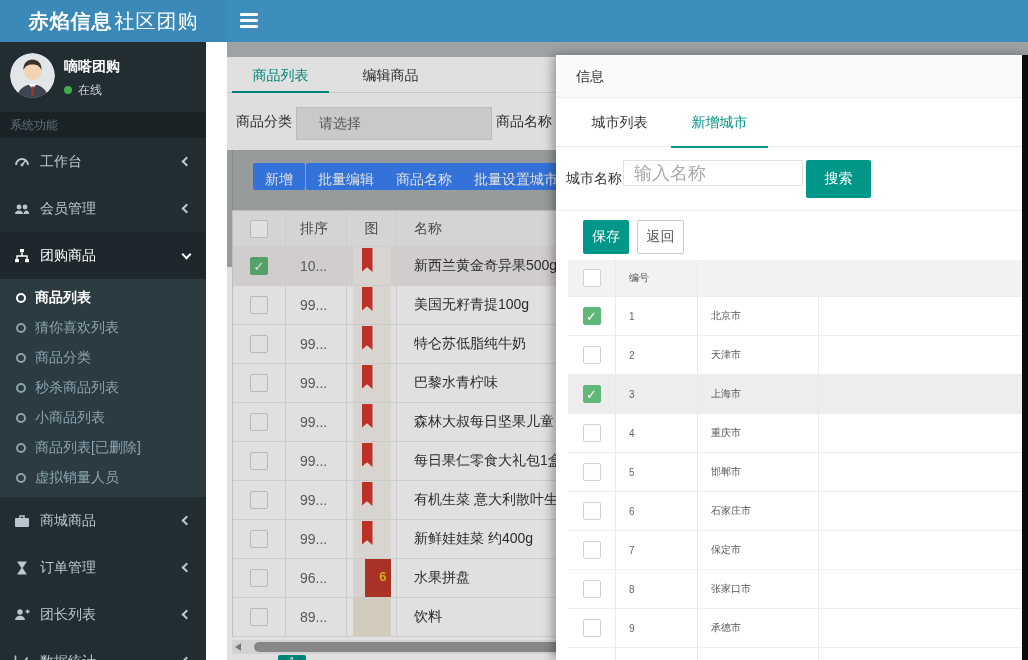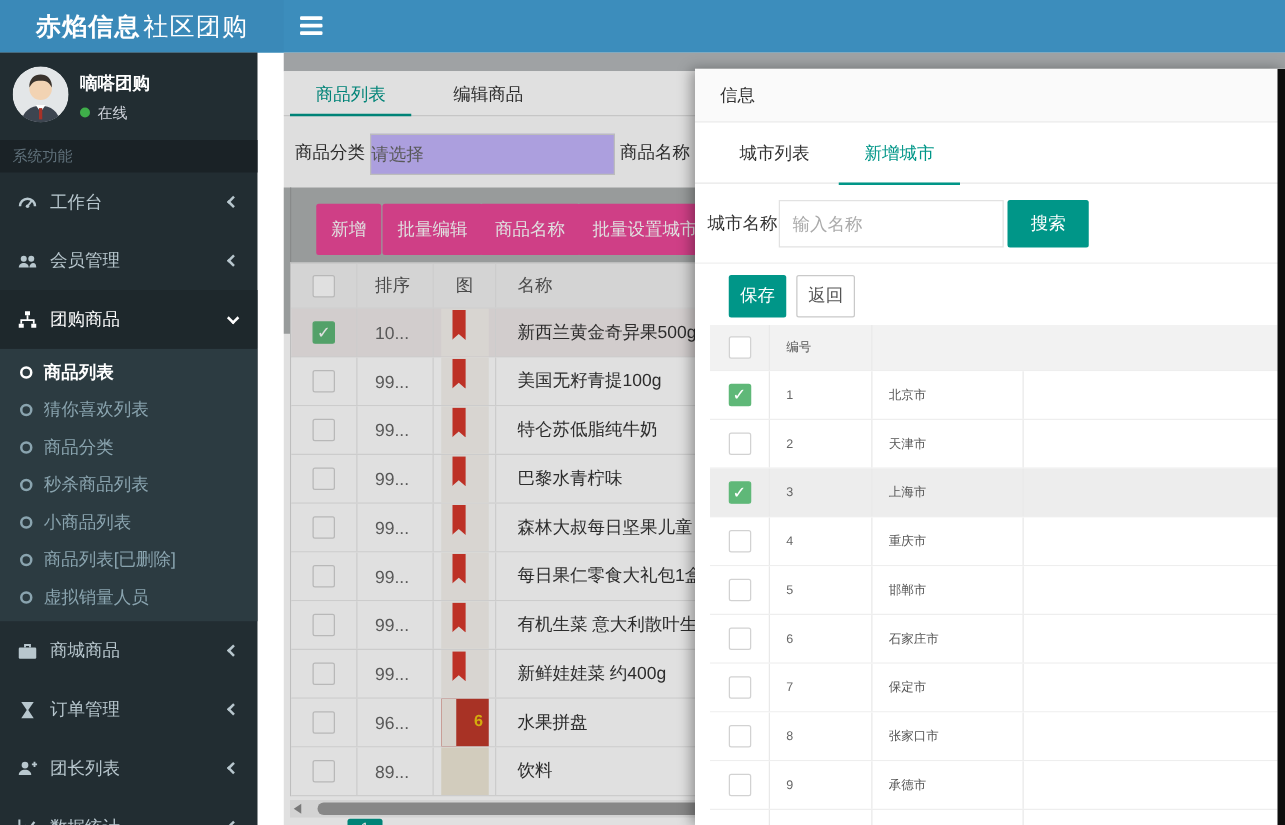--- a/index.html
+++ b/index.html
@@ -37,25 +37,25 @@
   .gray-band { position:absolute; left:227px; top:42px; width:801px; height:15px; background:#b6b9bb; }
   .main { position:absolute; left:227px; top:57px; width:801px; height:603px; background:#fff; }
   .tabbar { position:absolute; left:0; top:0; width:801px; height:36px; border-bottom:1px solid #e2e2e2; background:#fff; }
   .tab { position:absolute; top:0; width:97px; height:36px; line-height:36px; text-align:center; font-size:14px; color:#333; cursor:pointer; }
   .tab.t0 { left:5px; } .tab.t1 { left:115px; }
   .tab.active { color:#009688; }
   .tab.active::after { content:""; position:absolute; left:0; bottom:0; width:100%; height:2px; background:#009688; }
   .filter-row { position:absolute; left:0; top:37px; width:801px; height:56px; background:#fdfdfd; }
   .f-label { position:absolute; top:19px; font-size:14px; color:#333; }
   .f-label.cat { left:9px; } .f-label.name { left:269px; }
-  .f-select { position:absolute; left:69px; top:13px; width:196px; height:33px; background:#c4b5fd; border:1px solid #d7d7d7;
-              font-size:14px; color:#666; line-height:31px; padding-left:0; cursor:pointer; }
+  .f-select { position:absolute; left:69px; top:13px; width:196px; height:33px; background:#e5e5e5; border:1px solid #d7d7d7;
+              font-size:14px; color:#666; line-height:31px; padding-left:22px; cursor:pointer; }
   .toolbar-strip { position:absolute; left:0; top:93px; width:801px; height:117px; background:#aeb1b1; }
   .card-edge { position:absolute; left:5px; top:0; width:796px; height:117px; border-left:1px solid #9b9e9e; }
-  .btn { position:absolute; top:13px; height:41px; background:#ec4899; color:#fff; border:none; font-size:14px;
+  .btn { position:absolute; top:13px; height:27px; background:#3b82f6; color:#fff; border:none; font-size:14px;
          border-radius:2px; text-align:center; line-height:33px; cursor:pointer; padding:0 12px; }
   .btn.b0 { left:26px; } .btn.b1 { left:79px; } .btn.b2 { left:157px; } .btn.b3 { left:235px; }
 
   
   .m-table { position:absolute; left:5px; top:153px; width:796px; background:#fff; border:1px solid #d9d9d9; border-bottom:none; }
   .m-row { display:flex; height:39px; border-bottom:1px solid #e9e9e9; background:#fff; align-items:stretch; }
   .m-row.head { height:36px; background:#f2f2f2; }
   .m-row.sel { background:#f0eaea; }
   .m-cell { border-right:1px solid #e9e9e9; display:flex; align-items:center; font-size:14px; color:#666; }
   .m-c1 { width:53px; justify-content:center; }
@@ -91,22 +91,22 @@
   .panel { position:absolute; left:556px; top:55px; width:472px; height:605px; background:#fff; z-index:50;
            box-shadow:-3px 0 10px rgba(0,0,0,.35); overflow:hidden; }
   .panel-title { position:absolute; left:0; top:0; width:472px; height:43px; background:#fafafa; border-bottom:1px solid #ececec;
                  line-height:43px; padding-left:20px; font-size:14px; color:#333; }
   .p-tabbar { position:absolute; left:0; top:43px; width:472px; height:49px; border-bottom:1px solid #e8e8e8; }
   .p-tab { position:absolute; top:0; width:97px; height:49px; line-height:49px; text-align:center; font-size:14px; color:#333; cursor:pointer; }
   .p-tab.t0 { left:15px; } .p-tab.t1 { left:115px; }
   .p-tab.active { color:#009688; }
   .p-tab.active::after { content:""; position:absolute; left:0; bottom:-1px; width:100%; height:2px; background:#009688; }
   .p-search-label { position:absolute; left:10px; top:115px; font-size:14px; color:#333; }
-  .p-input { position:absolute; left:67px; top:105px; width:180px; height:38px; border:1px solid #e2e2e2; padding:0 10px;
-             font-size:14px; color:#333; outline:none; }
+  .p-input { position:absolute; left:67px; top:105px; width:180px; height:26px; border:1px solid #e2e2e2; padding:0 10px;
+             font-size:18px; color:#333; outline:none; }
   .p-input::placeholder { color:#aaa; }
   .btn-search { position:absolute; left:250px; top:105px; width:65px; height:38px; background:#009688; color:#fff; border:none;
                 font-size:14px; border-radius:2px; cursor:pointer; }
   .p-card-line { position:absolute; left:0; top:155px; width:472px; height:0; border-top:1px solid #f0f0f0; }
   .btn-save { position:absolute; left:27px; top:165px; width:46px; height:34px; background:#009688; color:#fff; border:none;
               font-size:14px; border-radius:2px; cursor:pointer; }
   .btn-back { position:absolute; left:81px; top:165px; width:47px; height:34px; background:#fff; color:#555; border:1px solid #c9c9c9;
               font-size:14px; border-radius:2px; cursor:pointer; }
   .c-table { position:absolute; left:12px; top:205px; width:454px; }
   .c-row { display:flex; height:39px; border-bottom:1px solid #eee; background:#fff; }

